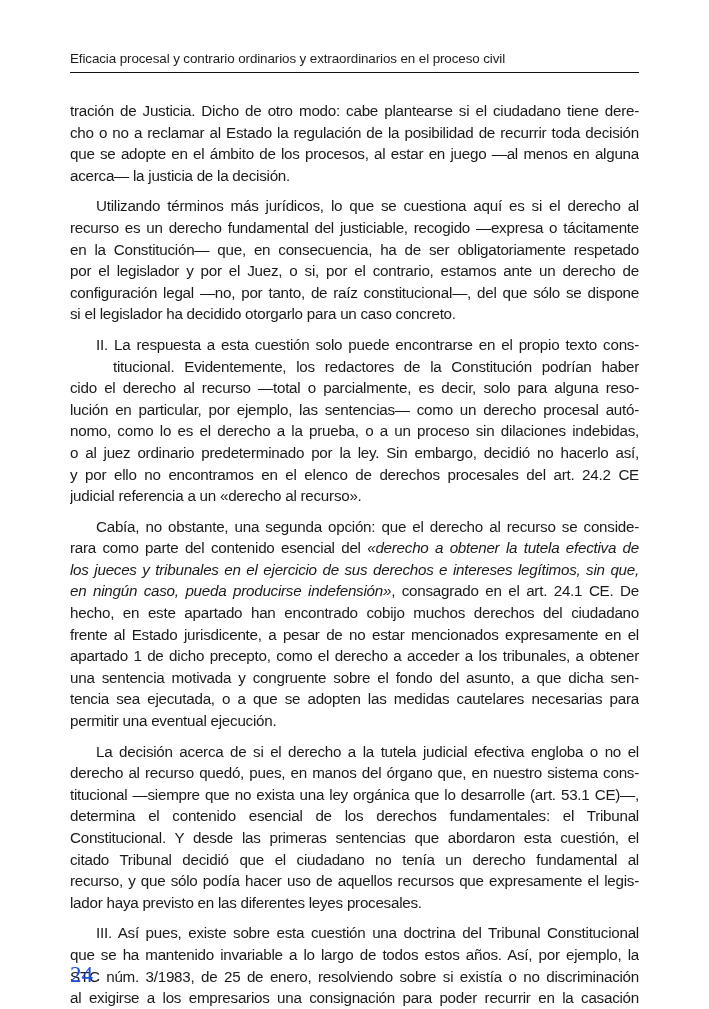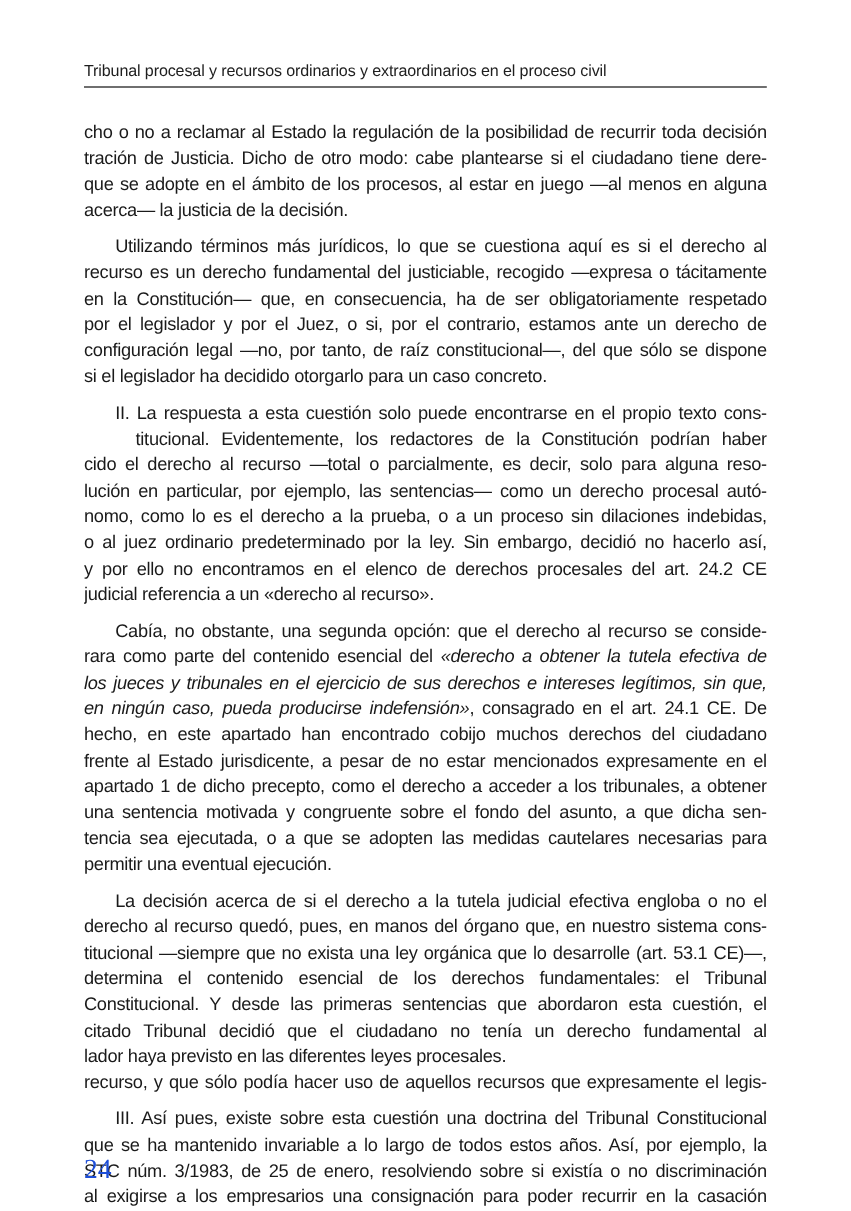--- a/index.html
+++ b/index.html
@@ -25,28 +25,28 @@
   .it { font-style: italic; }
   .page-number {
     position: absolute; left: 70px; top: 962px;
     font-family: Liberation Serif, serif; font-size: 23px; color: #1d4ed8;
   }
 </style>
 </head>
 <body>
 
 <div class="page">
-  <div class="running-header">Tribunal procesal y recursos ordinarios y extraordinarios en el proceso civil</div>
+  <div class="running-header">Eficacia procesal y contrario ordinarios y extraordinarios en el proceso civil</div>
   <div class="header-rule"></div>
 
   <div class="body-text">
 
     <div class="para">
+      <span class="line" style="white-space: normal; overflow: hidden;">tración de Justicia. Dicho de otro modo: cabe plantearse si el ciudadano tiene dere-</span>
       <span class="line" style="white-space: normal; overflow: hidden;">cho o no a reclamar al Estado la regulación de la posibilidad de recurrir toda decisión</span>
-      <span class="line" style="white-space: normal; overflow: hidden;">tración de Justicia. Dicho de otro modo: cabe plantearse si el ciudadano tiene dere-</span>
       <span class="line" style="white-space: normal; overflow: hidden;">que se adopte en el ámbito de los procesos, al estar en juego —al menos en alguna</span>
       <span class="line last" style="white-space: normal; overflow: hidden;">acerca— la justicia de la decisión.</span>
     </div>
 
     <div class="para">
       <span class="line indent" style="white-space: normal; overflow: hidden;">Utilizando términos más jurídicos, lo que se cuestiona aquí es si el derecho al</span>
       <span class="line" style="white-space: normal; overflow: hidden;">recurso es un derecho fundamental del justiciable, recogido —expresa o tácitamente</span>
       <span class="line" style="white-space: normal; overflow: hidden;">en la Constitución— que, en consecuencia, ha de ser obligatoriamente respetado</span>
       <span class="line" style="white-space: normal; overflow: hidden;">por el legislador y por el Juez, o si, por el contrario, estamos ante un derecho de</span>
       <span class="line" style="white-space: normal; overflow: hidden;">configuración legal —no, por tanto, de raíz constitucional—, del que sólo se dispone</span>
@@ -77,22 +77,22 @@
       <span class="line last" style="white-space: normal; overflow: hidden;">permitir una eventual ejecución.</span>
     </div>
 
     <div class="para">
       <span class="line indent" style="white-space: normal; overflow: hidden;">La decisión acerca de si el derecho a la tutela judicial efectiva engloba o no el</span>
       <span class="line" style="white-space: normal; overflow: hidden;">derecho al recurso quedó, pues, en manos del órgano que, en nuestro sistema cons-</span>
       <span class="line" style="white-space: normal; overflow: hidden;">titucional —siempre que no exista una ley orgánica que lo desarrolle (art. 53.1 CE)—,</span>
       <span class="line" style="white-space: normal; overflow: hidden;">determina el contenido esencial de los derechos fundamentales: el Tribunal</span>
       <span class="line" style="white-space: normal; overflow: hidden;">Constitucional. Y desde las primeras sentencias que abordaron esta cuestión, el</span>
       <span class="line" style="white-space: normal; overflow: hidden;">citado Tribunal decidió que el ciudadano no tenía un derecho fundamental al</span>
+      <span class="line" style="white-space: normal; overflow: hidden;">recurso, y que sólo podía hacer uso de aquellos recursos que expresamente el legis-</span>
       <span class="line last" style="white-space: normal; overflow: hidden;">lador haya previsto en las diferentes leyes procesales.</span>
-      <span class="line" style="white-space: normal; overflow: hidden;">recurso, y que sólo podía hacer uso de aquellos recursos que expresamente el legis-</span>
     </div>
 
     <div class="para">
       <span class="line indent" style="white-space: normal; overflow: hidden;">III. Así pues, existe sobre esta cuestión una doctrina del Tribunal Constitucional</span>
       <span class="line" style="white-space: normal; overflow: hidden;">que se ha mantenido invariable a lo largo de todos estos años. Así, por ejemplo, la</span>
       <span class="line" style="white-space: normal; overflow: hidden;">STC núm. 3/1983, de 25 de enero, resolviendo sobre si existía o no discriminación</span>
       <span class="line" style="white-space: normal; overflow: hidden;">al exigirse a los empresarios una consignación para poder recurrir en la casación</span>
     </div>
 
   </div>

